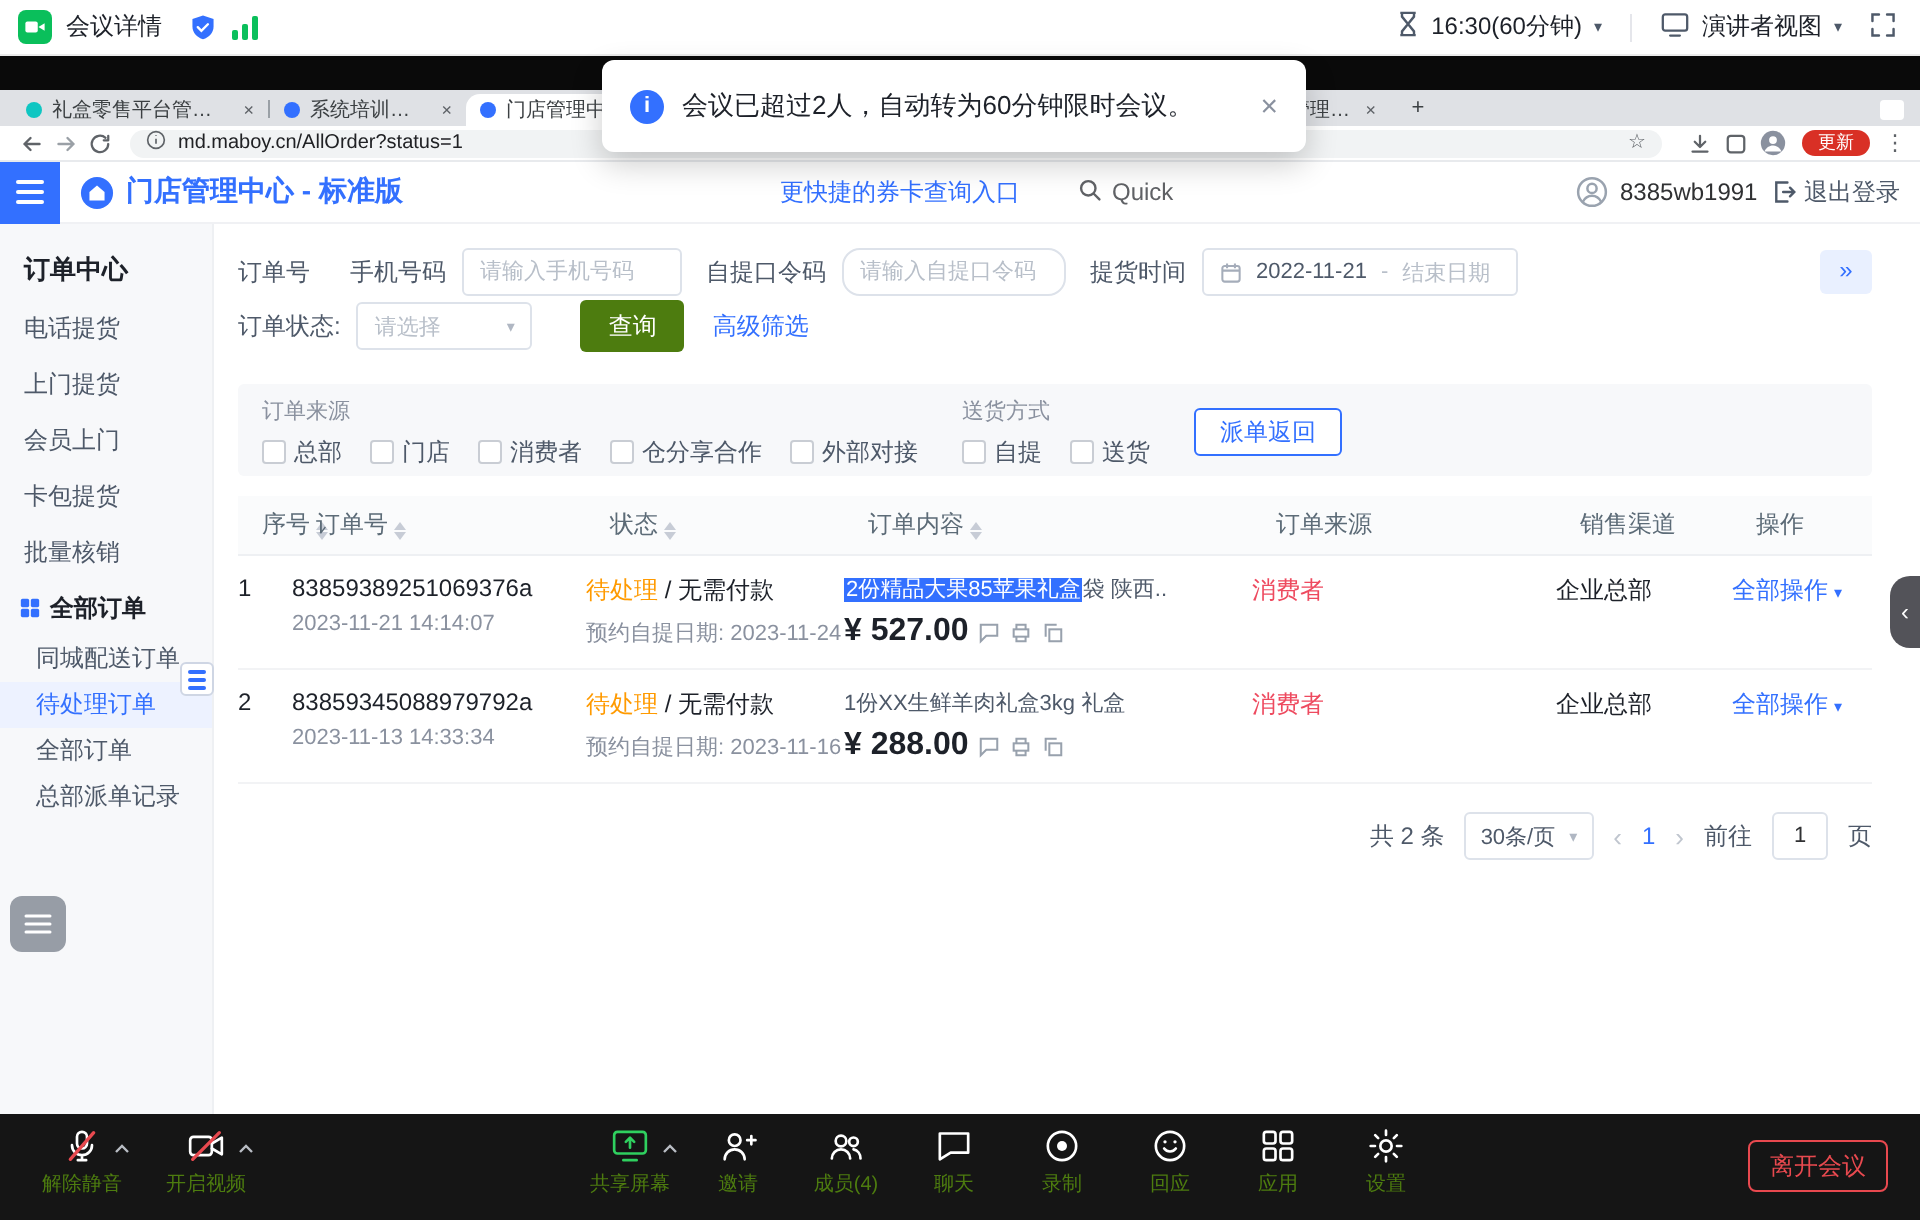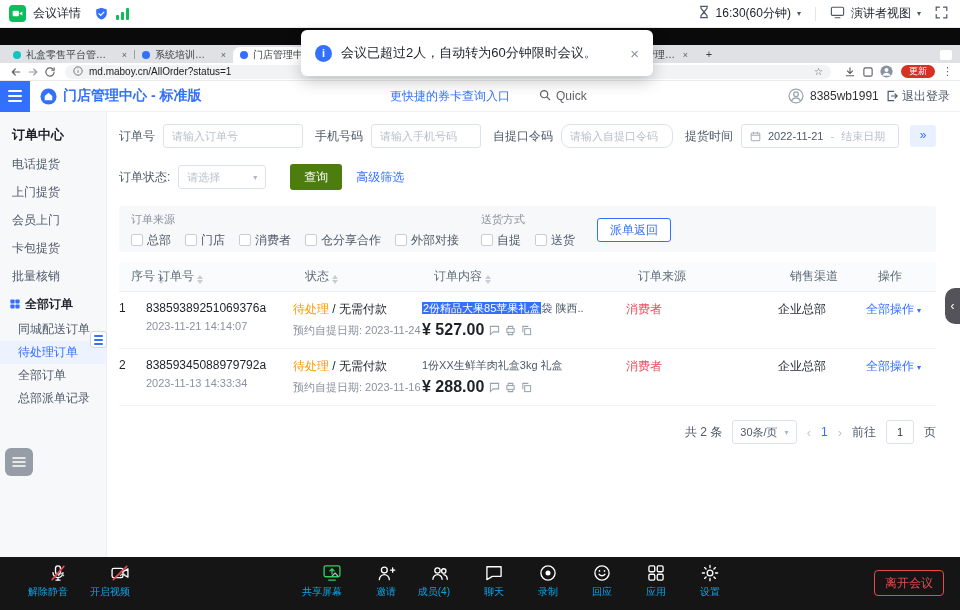--- a/index.html
+++ b/index.html
@@ -105,21 +105,21 @@
 .toast .info{width:17px;height:17px;border-radius:50%;background:#3370ff;color:#fff;font-size:11px;display:flex;align-items:center;justify-content:center;font-weight:bold;flex:none}
 .toast .msg{margin-left:9px;font-size:13px;color:#1d2129;flex:1;white-space:nowrap;overflow:hidden}
 .toast .close{color:#8a919f;font-size:15px;margin-left:8px;flex:none}
 .rhandle{position:absolute;right:0;top:288px;width:15px;height:36px;background:rgba(45,45,52,.82);border-radius:10px 0 0 10px;color:#fff;display:flex;align-items:center;justify-content:center;font-size:12px;z-index:45}
 .lwidget{position:absolute;left:5px;top:448px;width:28px;height:28px;background:rgba(140,146,156,.9);border-radius:6px;z-index:45;display:flex;align-items:center;justify-content:center}
 
 
 .mbot{position:absolute;left:0;bottom:0;width:100%;height:53px;background:#151515;z-index:30}
 .tb-left{position:absolute;left:14px;top:6px;display:flex;gap:8px}
 .tb-center{position:absolute;left:288px;top:6px;display:flex}
-.tbitem{width:54px;display:flex;flex-direction:column;align-items:flex-end;position:relative;color:#0ea5e9}
+.tbitem{width:54px;display:flex;flex-direction:column;align-items:center;position:relative;color:#4d7c0f}
 .tbitem .lbl{font-size:10px;margin-top:2px;white-space:nowrap}
 .tbcaret{position:absolute;top:3px;right:3px}
 .leave{position:absolute;right:16px;top:13px;height:26px;padding:0 10px;border:1px solid #e8494f;border-radius:4px;background:transparent;color:#e8494f;font-size:12px;font-family:inherit}
 </style>
 </head>
 <body>
 
 <div class="stage">
 
   <header class="mtop">
@@ -320,39 +320,38 @@
             <i></i>
             <i></i>
             <i></i>
           </div>
       </nav>
 
       <div class="pmain">
 
         <div class="frow">
           <span class="lb">订单号</span>
-          <input class="inp" style="width: 140px;" placeholder="请输入订单号">
           <span class="lb g">手机号码</span>
           <input class="inp" style="width: 110px;" placeholder="请输入手机号码">
           <span class="lb g">自提口令码</span>
           <input class="inp" style="width: 112px; border-radius: 9px;" placeholder="请输入自提口令码">
           <span class="lb g">提货时间</span>
           <div class="datebox">
             <svg width="11" height="11" viewBox="0 0 14 14" fill="none" stroke="#a5adba" stroke-width="1.3">
                 <rect x="1.5" y="2.5" width="11" height="10" rx="1.5"></rect>
                 <path d="M1.5 5.5h11M4.5 1v3M9.5 1v3"></path>
               </svg>
             <span>2022-11-21</span>
             <span class="ph">-</span>
             <span class="ph">结束日期</span>
           </div>
           <span class="collapsebtn">»</span>
         </div>
 
-        <div class="frow" style="margin-top:16px">
+        <div class="frow" style="margin-top:2px">
           <span class="lb">订单状态:</span>
           <div class="selbox">
             <span>请选择</span>
             <span class="car">▾</span>
           </div>
           <button class="btn-primary">查询</button>
           <span class="linkblue">高级筛选</span>
         </div>
 
         <div class="fpanel">

